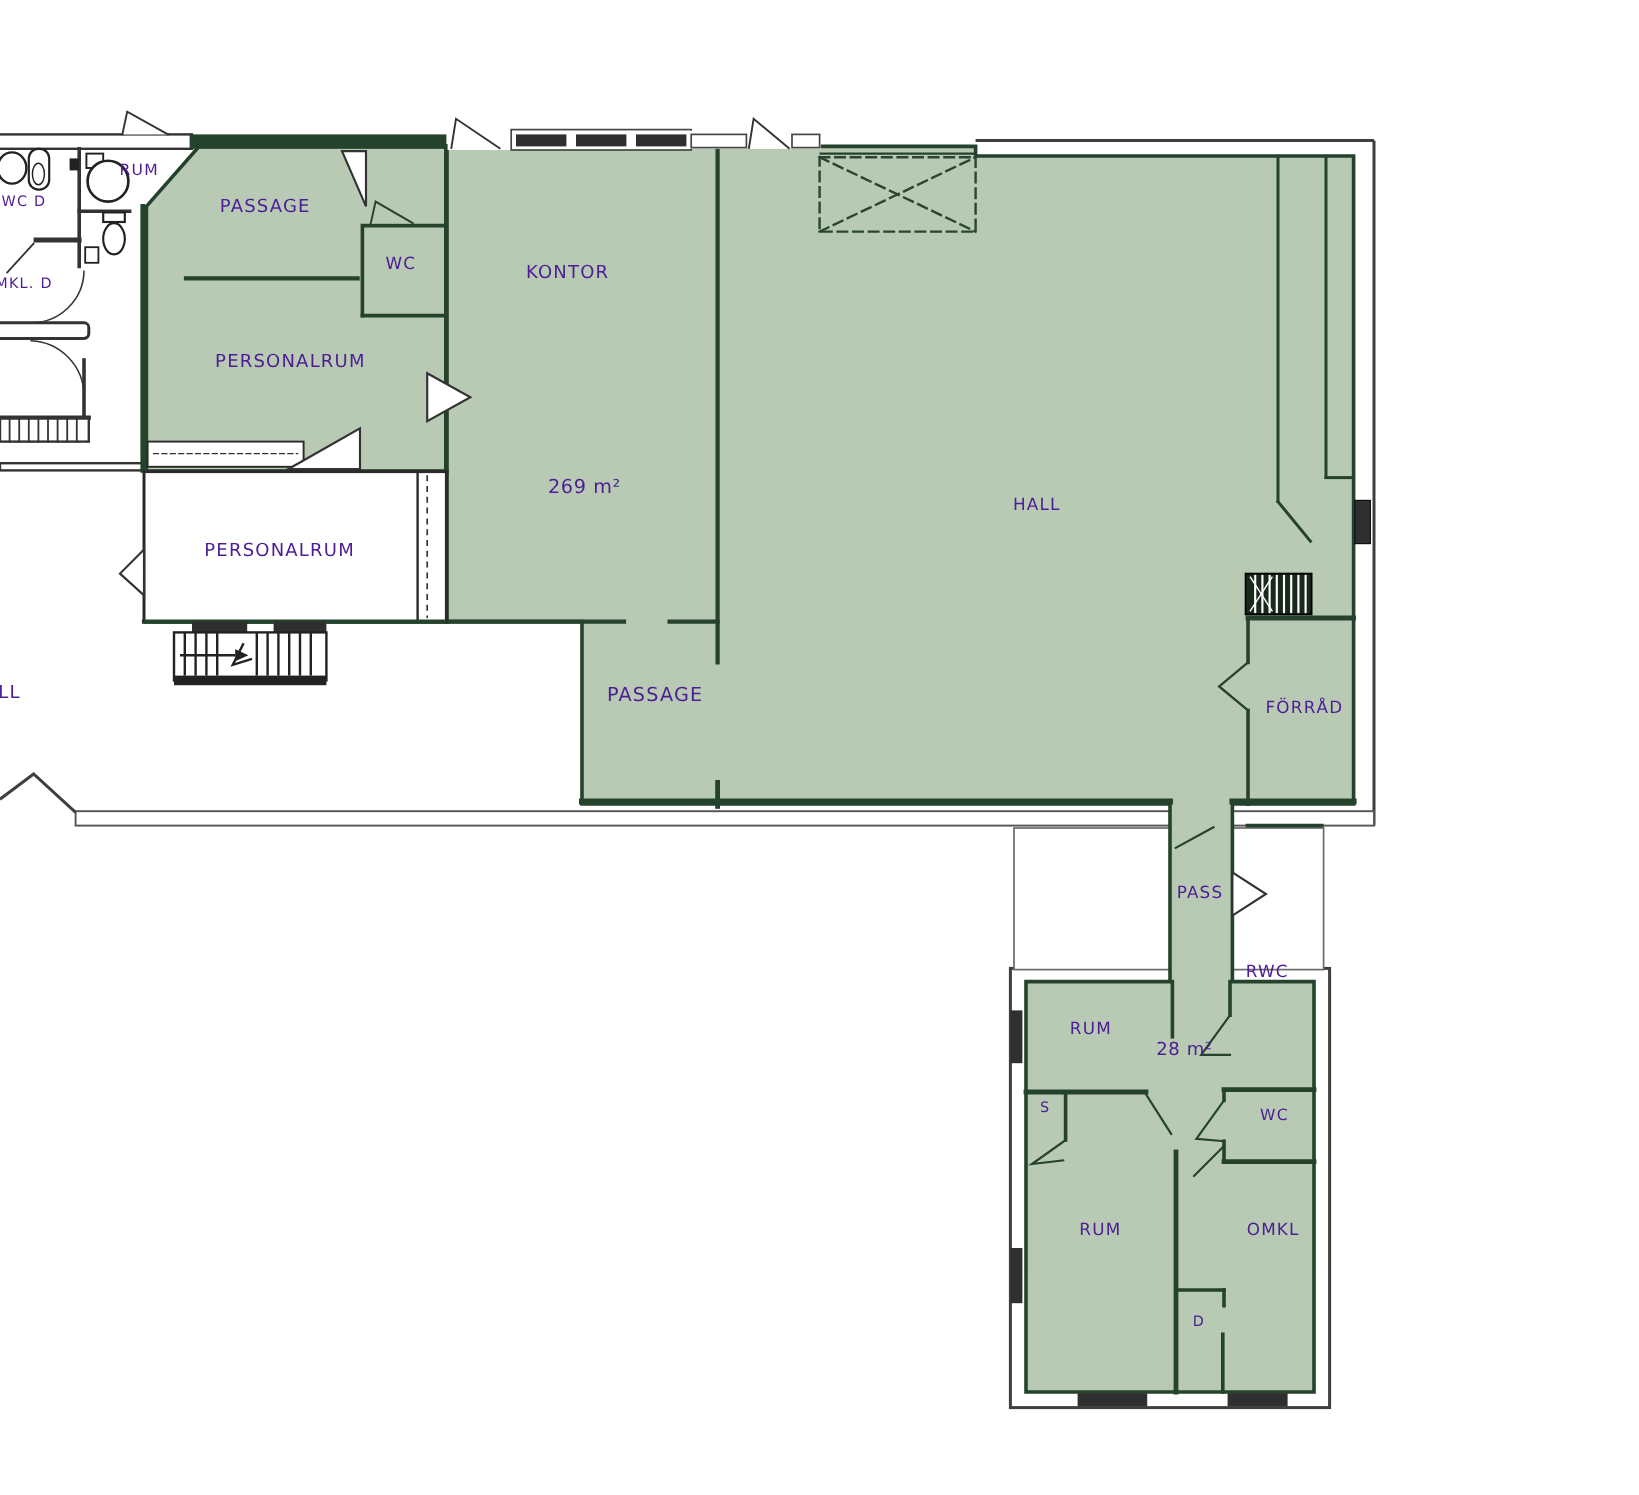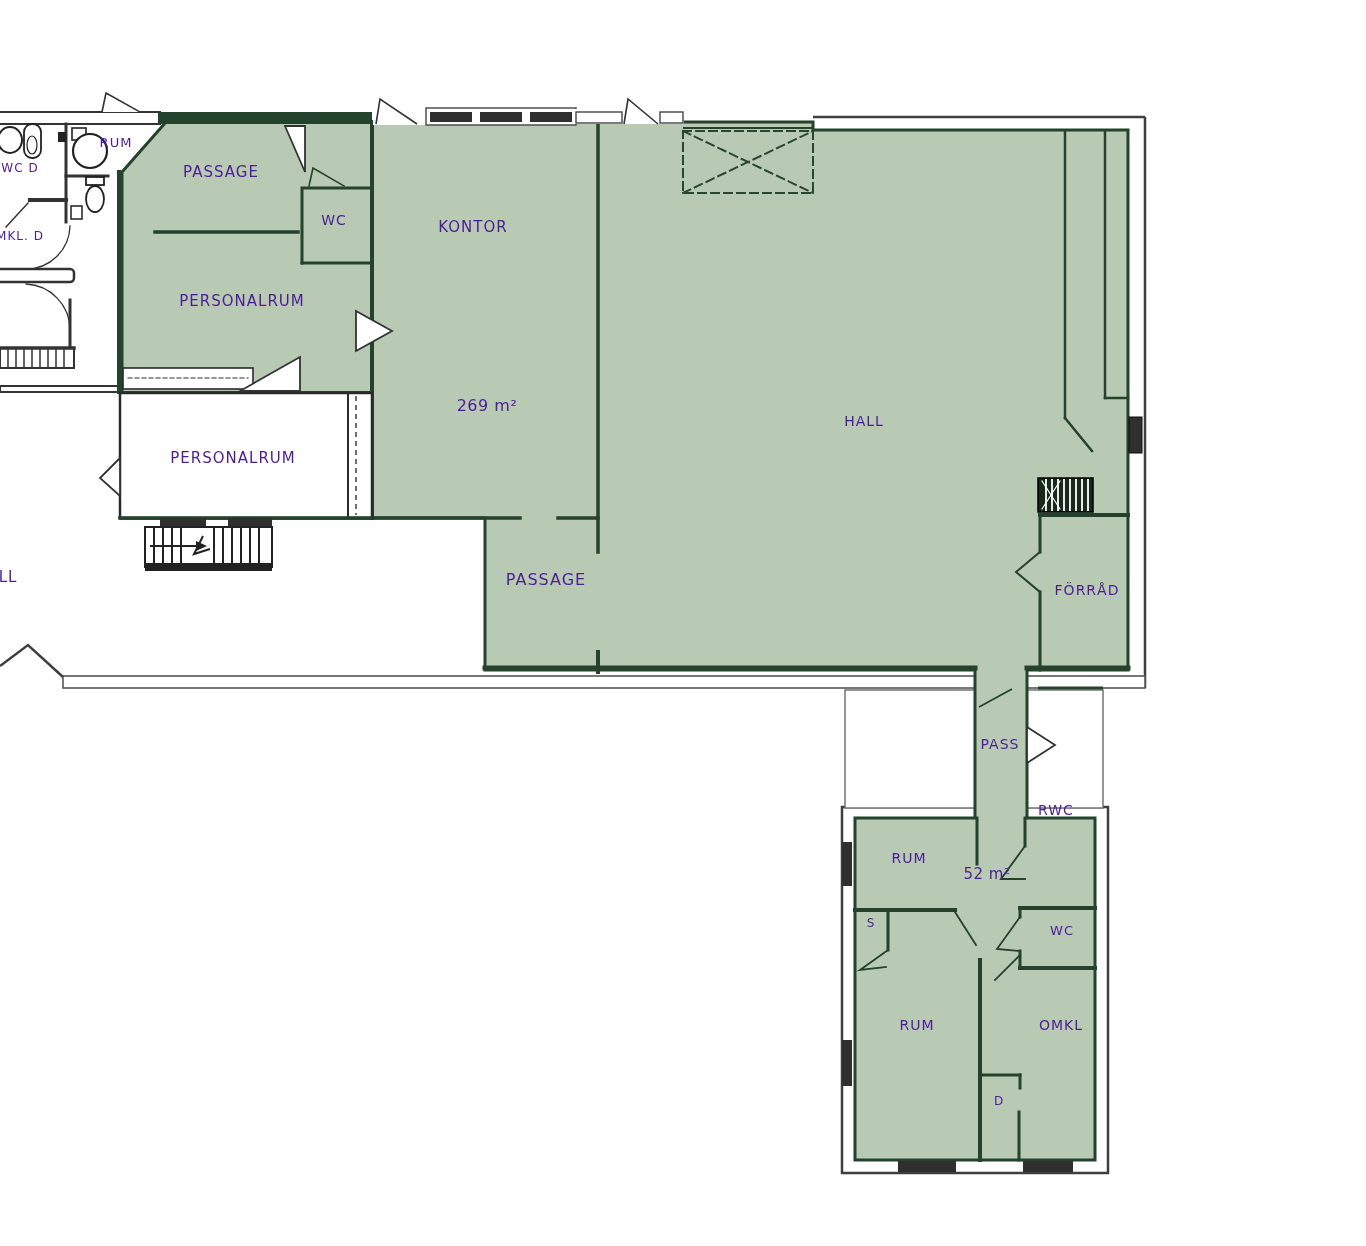--- a/index.html
+++ b/index.html
@@ -226,20 +226,20 @@
 <div class="label" style="left:473px;top:227px;font-size:15px">KONTOR</div>
 <div class="label" style="left:487px;top:405px;font-size:16px;letter-spacing:0.5px">269 m²</div>
 <div class="label" style="left:233px;top:458px;font-size:15px">PERSONALRUM</div>
 <div class="label" style="left:864px;top:421px;font-size:14px">HALL</div>
 <div class="label" style="left:8px;top:577px;font-size:15px">LL</div>
 <div class="label" style="left:546px;top:579px;font-size:16px">PASSAGE</div>
 <div class="label" style="left:1087px;top:590px;font-size:14px">FÖRRÅD</div>
 <div class="label" style="left:1000px;top:744px;font-size:14px">PASS</div>
 <div class="label" style="left:909px;top:858px;font-size:14px">RUM</div>
 <div class="label" style="left:1056px;top:810px;font-size:14px">RWC</div>
-<div class="label" style="left:987px;top:874px;font-size:15px;letter-spacing:0.5px">52 m²</div>
+<div class="label" style="left:987px;top:874px;font-size:15px;letter-spacing:0.5px">28 m²</div>
 <div class="label" style="left:871px;top:923px;font-size:12px">S</div>
 <div class="label" style="left:1062px;top:930px;font-size:13px">WC</div>
 <div class="label" style="left:917px;top:1025px;font-size:14px">RUM</div>
 <div class="label" style="left:1061px;top:1025px;font-size:14px">OMKL</div>
 <div class="label" style="left:999px;top:1101px;font-size:12px">D</div>
 
 </div>
 
 </body></html>

